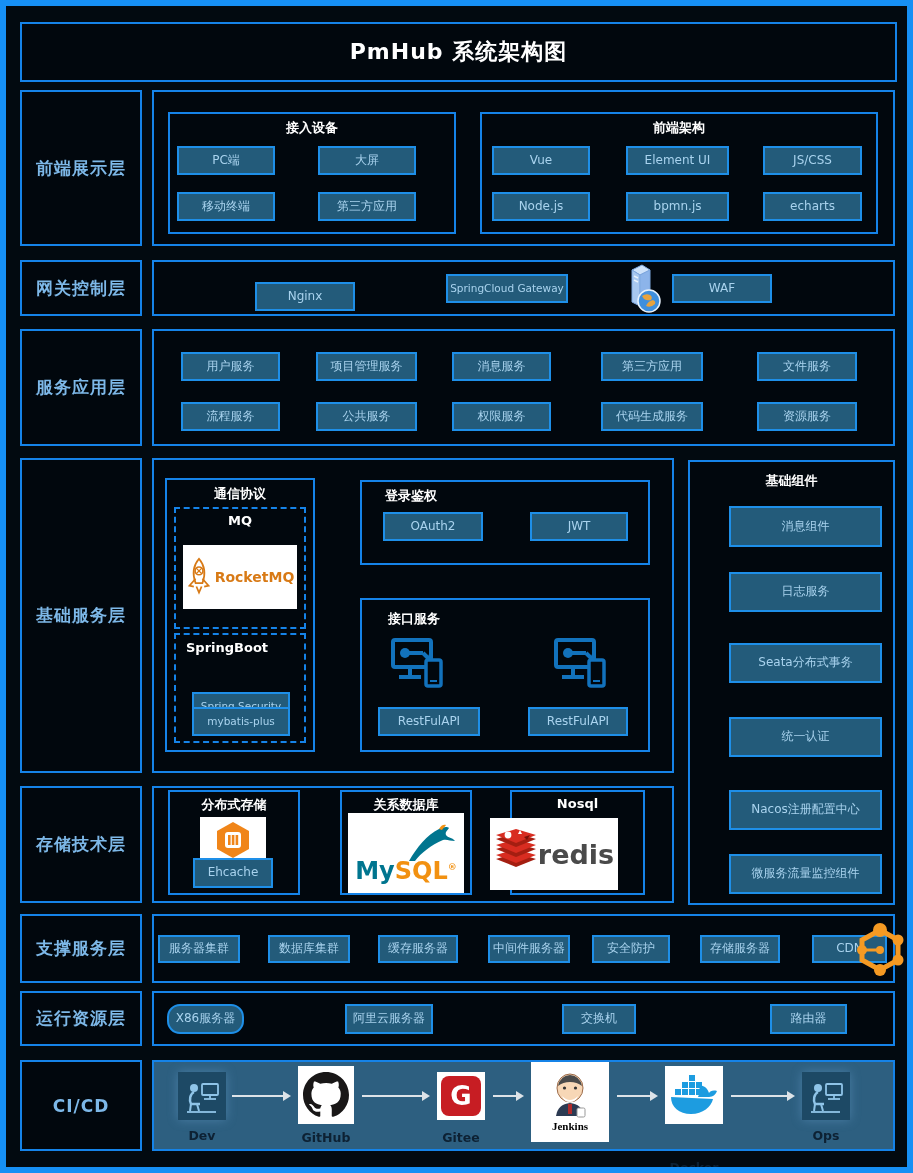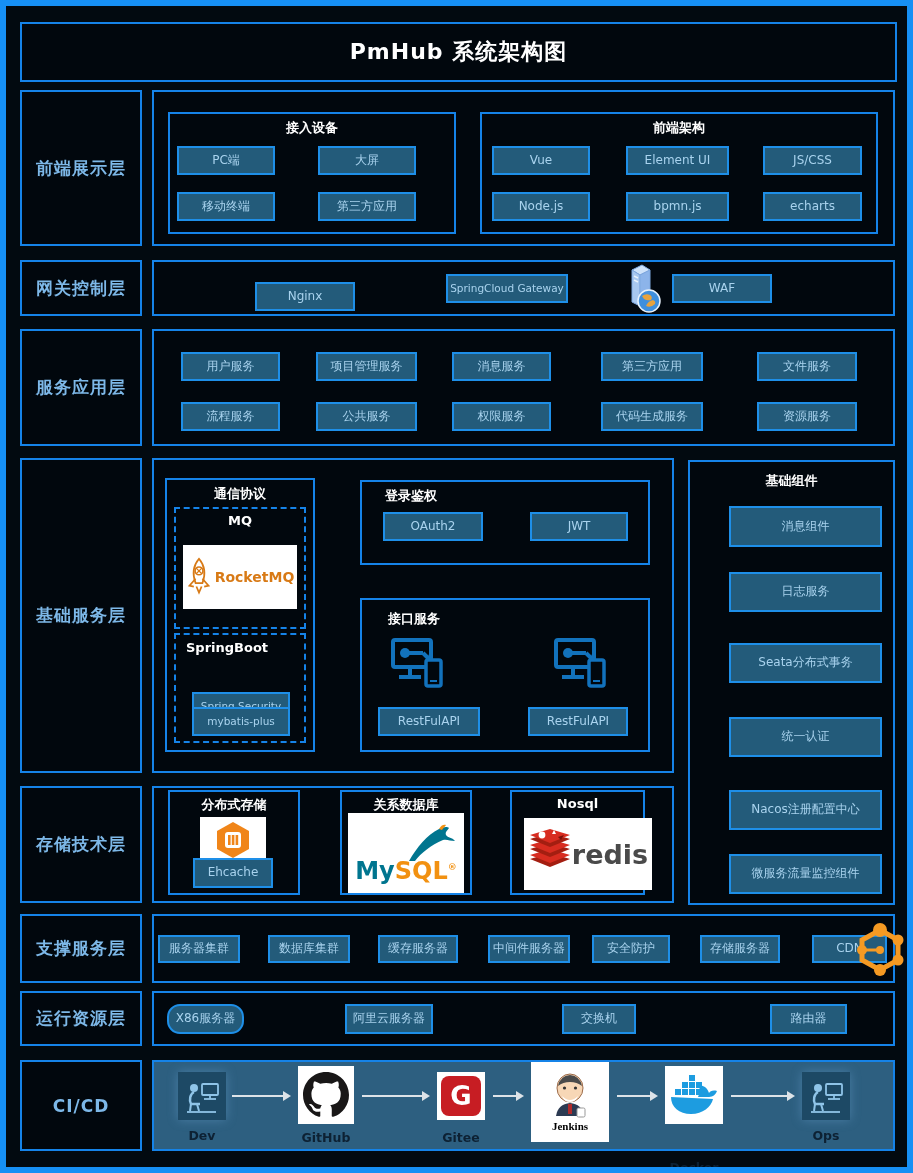--- a/index.html
+++ b/index.html
@@ -177,21 +177,21 @@
       <path d="M58,38 C66,24 76,12 88,6 C92,4 96,3 98,5 C96,8 94,9 95,12 C97,15 101,14 104,18 C99,18 96,16 92,17 C80,22 70,30 64,38 Z" fill="#00758f"></path>
       <path d="M88,6 C90,2 93,1 95,2 C94,4 92,5 91,7 Z" fill="#f29111"></path>
     </svg>
     <div style="font-weight:bold;font-size:24px;line-height:1;margin-top:-6px;">
       <span style="color:#00758f;">My</span><span style="color:#f29111;">SQL</span><span style="color:#f29111;font-size:9px;vertical-align:super;">®</span>
     </div>
   </div>
 
   <div class="box" style="left:510px;top:790px;width:135px;height:105px;"></div>
   <div class="bt" style="left:510px;top:796px;width:135px;">Nosql</div>
-  <div class="white" style="left:524px;top:818px;width:128px;height:72px;">
+  <div class="white" style="left:490px;top:818px;width:128px;height:72px;">
     <svg width="44" height="54" viewBox="0 0 44 54">
       <polygon points="22,26 42,32 22,40 2,32" fill="#a41e11"></polygon>
       <polygon points="22,22 42,28 22,36 2,28" fill="#d82c20"></polygon>
       <polygon points="22,16 42,22 22,30 2,22" fill="#a41e11"></polygon>
       <polygon points="22,12 42,18 22,26 2,18" fill="#d82c20"></polygon>
       <polygon points="22,6 42,12 22,20 2,12" fill="#a41e11"></polygon>
       <polygon points="22,2 42,8 22,16 2,8" fill="#d82c20"></polygon>
       <circle cx="14" cy="8" r="3.4" fill="#fff"></circle>
       <polygon points="26,3 28,7 24,7" fill="#fff"></polygon>
       <polygon points="30,10 36,8 33,13" fill="#7a1008"></polygon>

